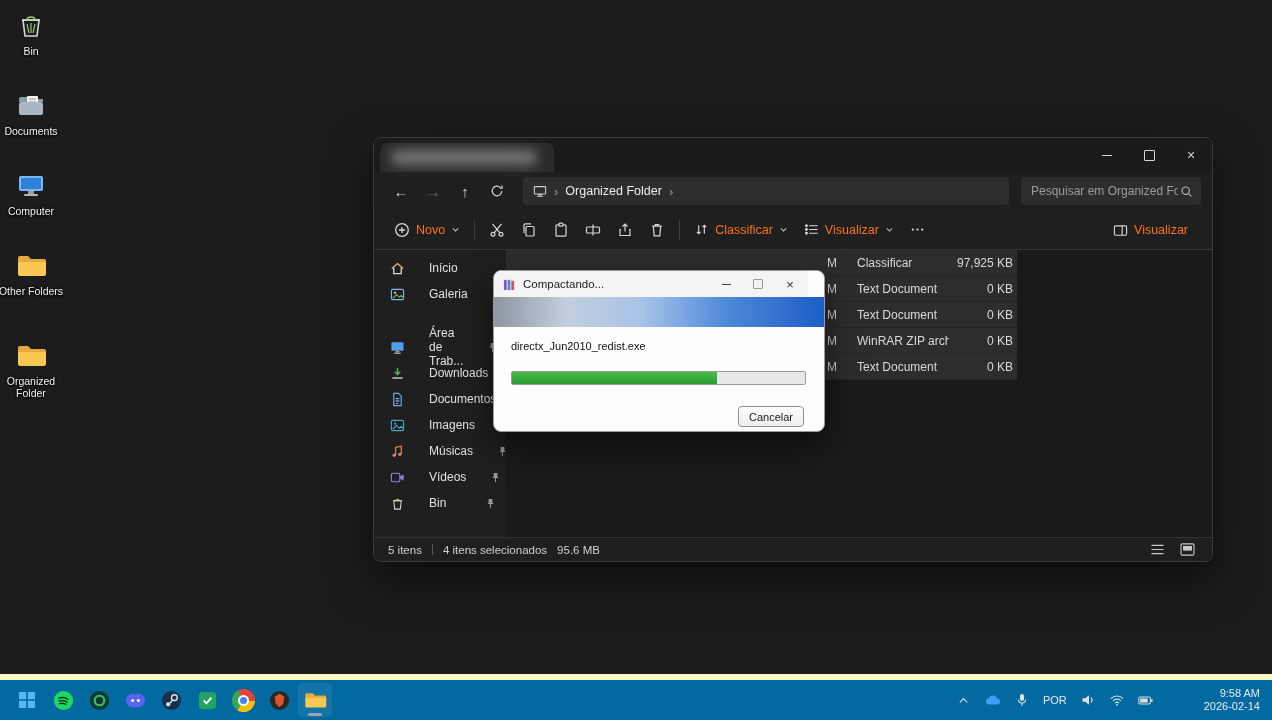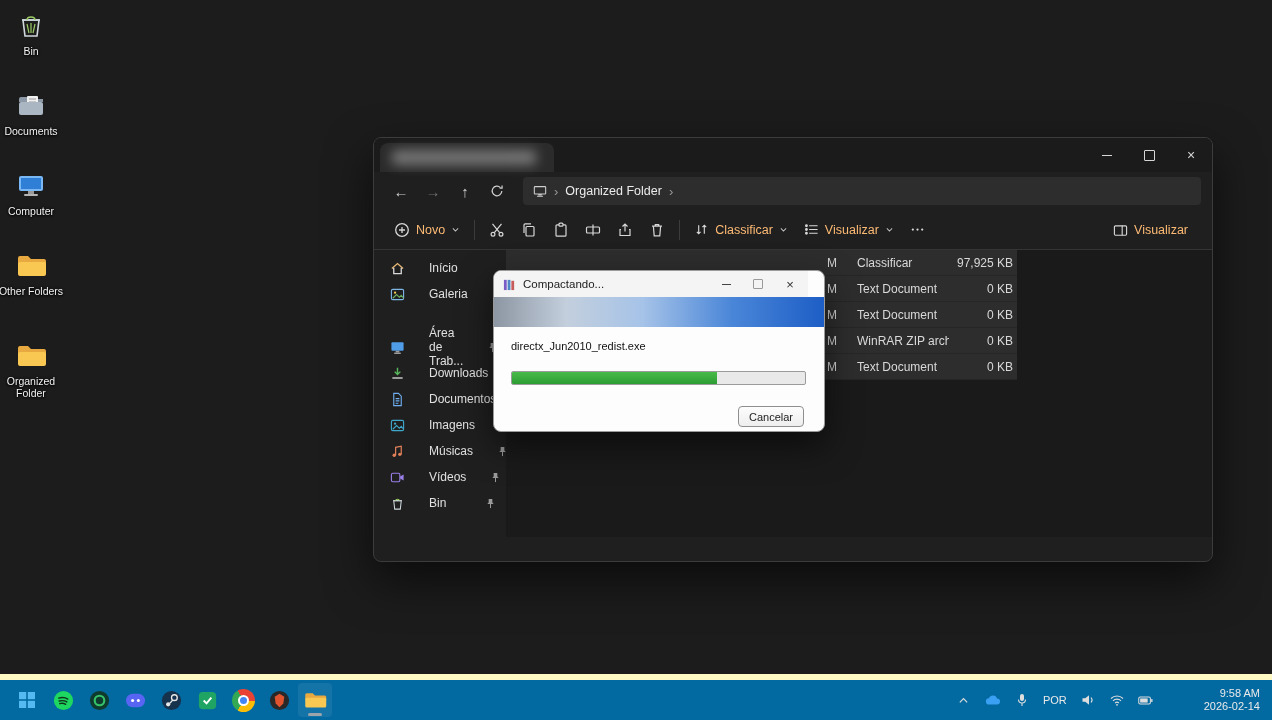--- a/index.html
+++ b/index.html
@@ -28,21 +28,21 @@
   .navbtn{width:32px;height:30px;display:flex;align-items:center;justify-content:center;font-size:15px;color:#cfcfcf;border-radius:4px;flex:0 0 auto;}
   .navbtn.dim{color:#6f6f6f;}
   .addressbar{flex:1;height:28px;margin-left:10px;background:#2d2d2d;border-radius:4px;display:flex;align-items:center;padding:0 10px;gap:7px;min-width:0;}
   .addr-txt{font-size:12.5px;color:#ececec;white-space:nowrap;}
   .chev{color:#9a9a9a;font-size:13px;}
   .searchbox{width:180px;height:28px;margin-left:12px;background:#2d2d2d;border-radius:4px;display:flex;align-items:center;padding:0 8px;box-sizing:border-box;}
   .searchbox input{flex:1;min-width:0;background:transparent;border:0;outline:none;color:#e6e6e6;font-size:12px;font-family:"Liberation Sans",sans-serif;}
   .searchbox input::placeholder{color:#9c9c9c;}
 
   .x-tools{position:absolute;top:72px;left:0;right:0;height:40px;display:flex;align-items:center;padding:0 12px;box-sizing:border-box;border-bottom:1px solid #353535;}
-  .tbtn{display:flex;align-items:center;gap:6px;height:32px;padding:0 8px;border-radius:4px;color:#fdba74;font-size:12.5px;flex:0 0 auto;justify-content:flex-end;}
+  .tbtn{display:flex;align-items:center;gap:6px;height:32px;padding:0 8px;border-radius:4px;color:#f97316;font-size:12.5px;flex:0 0 auto;justify-content:flex-end;}
   .ibtn{width:32px;height:32px;display:flex;align-items:center;justify-content:center;border-radius:4px;flex:0 0 auto;}
   .tdiv{width:1px;height:20px;background:#3c3c3c;margin:0 6px;flex:0 0 auto;}
   .tools-right{position:absolute;right:16px;top:0;height:40px;display:flex;align-items:center;}
 
   .x-main{position:absolute;top:112px;left:0;right:0;bottom:24px;display:flex;}
   .x-side{width:132px;flex:0 0 auto;padding-top:5px;box-sizing:border-box;}
   .srow{height:26px;display:flex;align-items:center;gap:24px;padding:0 6px 0 12px;font-size:12px;color:#e0e0e0;position:relative;border-radius:4px;margin:0 4px;}
   .srow .pin{margin-left:auto;}
   .sgap{height:27px;}
   .x-files{flex:1;background:#1a1a1a;position:relative;min-width:0;}
@@ -187,20 +187,29 @@
           <svg width="14" height="14" viewBox="0 0 16 16">
               <rect x="1.5" y="3" width="13" height="8.5" rx="1" fill="none" stroke="#cfcfcf" stroke-width="1.2"></rect>
               <rect x="6" y="11.5" width="4" height="1.6" fill="#cfcfcf"></rect>
               <rect x="4.5" y="13.3" width="7" height="1.2" rx=".6" fill="#cfcfcf"></rect>
             </svg>
         </span>
         <span class="chev">›</span>
         <span class="addr-txt">Organized Folder</span>
         <span class="chev">›</span>
       </div>
+      <div class="searchbox">
+        <input placeholder="Pesquisar em Organized Fo" style="">
+        <span>
+          <svg width="13" height="13" viewBox="0 0 16 16" fill="none" stroke="#bdbdbd" stroke-width="1.4">
+              <circle cx="7" cy="7" r="4.5"></circle>
+              <path d="M10.5 10.5L14 14"></path>
+            </svg>
+        </span>
+      </div>
     </div>
 
     <div class="x-tools">
       <div class="tbtn">
         <span>
           <svg width="16" height="16" viewBox="0 0 16 16" fill="none" stroke="#d8d8d8" stroke-width="1.3">
               <circle cx="8" cy="8" r="6.3"></circle>
               <path d="M8 5v6M5 8h6"></path>
             </svg>
         </span>
@@ -454,20 +463,39 @@
         </div>
         <div class="frow">
           <div class="fc nome"></div>
           <div class="fc data">M</div>
           <div class="fc tipo">Text Document</div>
           <div class="fc tam">0 KB</div>
         </div>
       </div>
     </div>
 
+    <div class="x-status">
+      <span>5 itens</span>
+      <span class="sdiv"></span>
+      <span>4 itens selecionados</span>
+      <span>95.6 MB</span>
+      <span class="status-views">
+        <span class="vbtn">
+          <svg width="15" height="13" viewBox="0 0 16 14" fill="none" stroke="#c9c9c9" stroke-width="1.2">
+              <path d="M1.5 2.5h13M1.5 7h13M1.5 11.5h13"></path>
+            </svg>
+        </span>
+        <span class="vbtn">
+          <svg width="15" height="13" viewBox="0 0 16 14">
+              <rect x="1" y="1" width="14" height="12" rx="1.5" fill="none" stroke="#c9c9c9" stroke-width="1.2"></rect>
+              <rect x="3.2" y="3.2" width="9.6" height="5" fill="#c9c9c9"></rect>
+            </svg>
+        </span>
+      </span>
+    </div>
   </div>
 
   <div id="dialog">
     <div class="d-title">
       <span>
         <svg width="13" height="13" viewBox="0 0 14 14">
             <rect x="1" y="2" width="3" height="11" fill="#7b5cc6"></rect>
             <rect x="5" y="2" width="3" height="11" fill="#4f86c6"></rect>
             <rect x="9" y="3" width="3" height="10" fill="#c65c5c"></rect>
           </svg>

